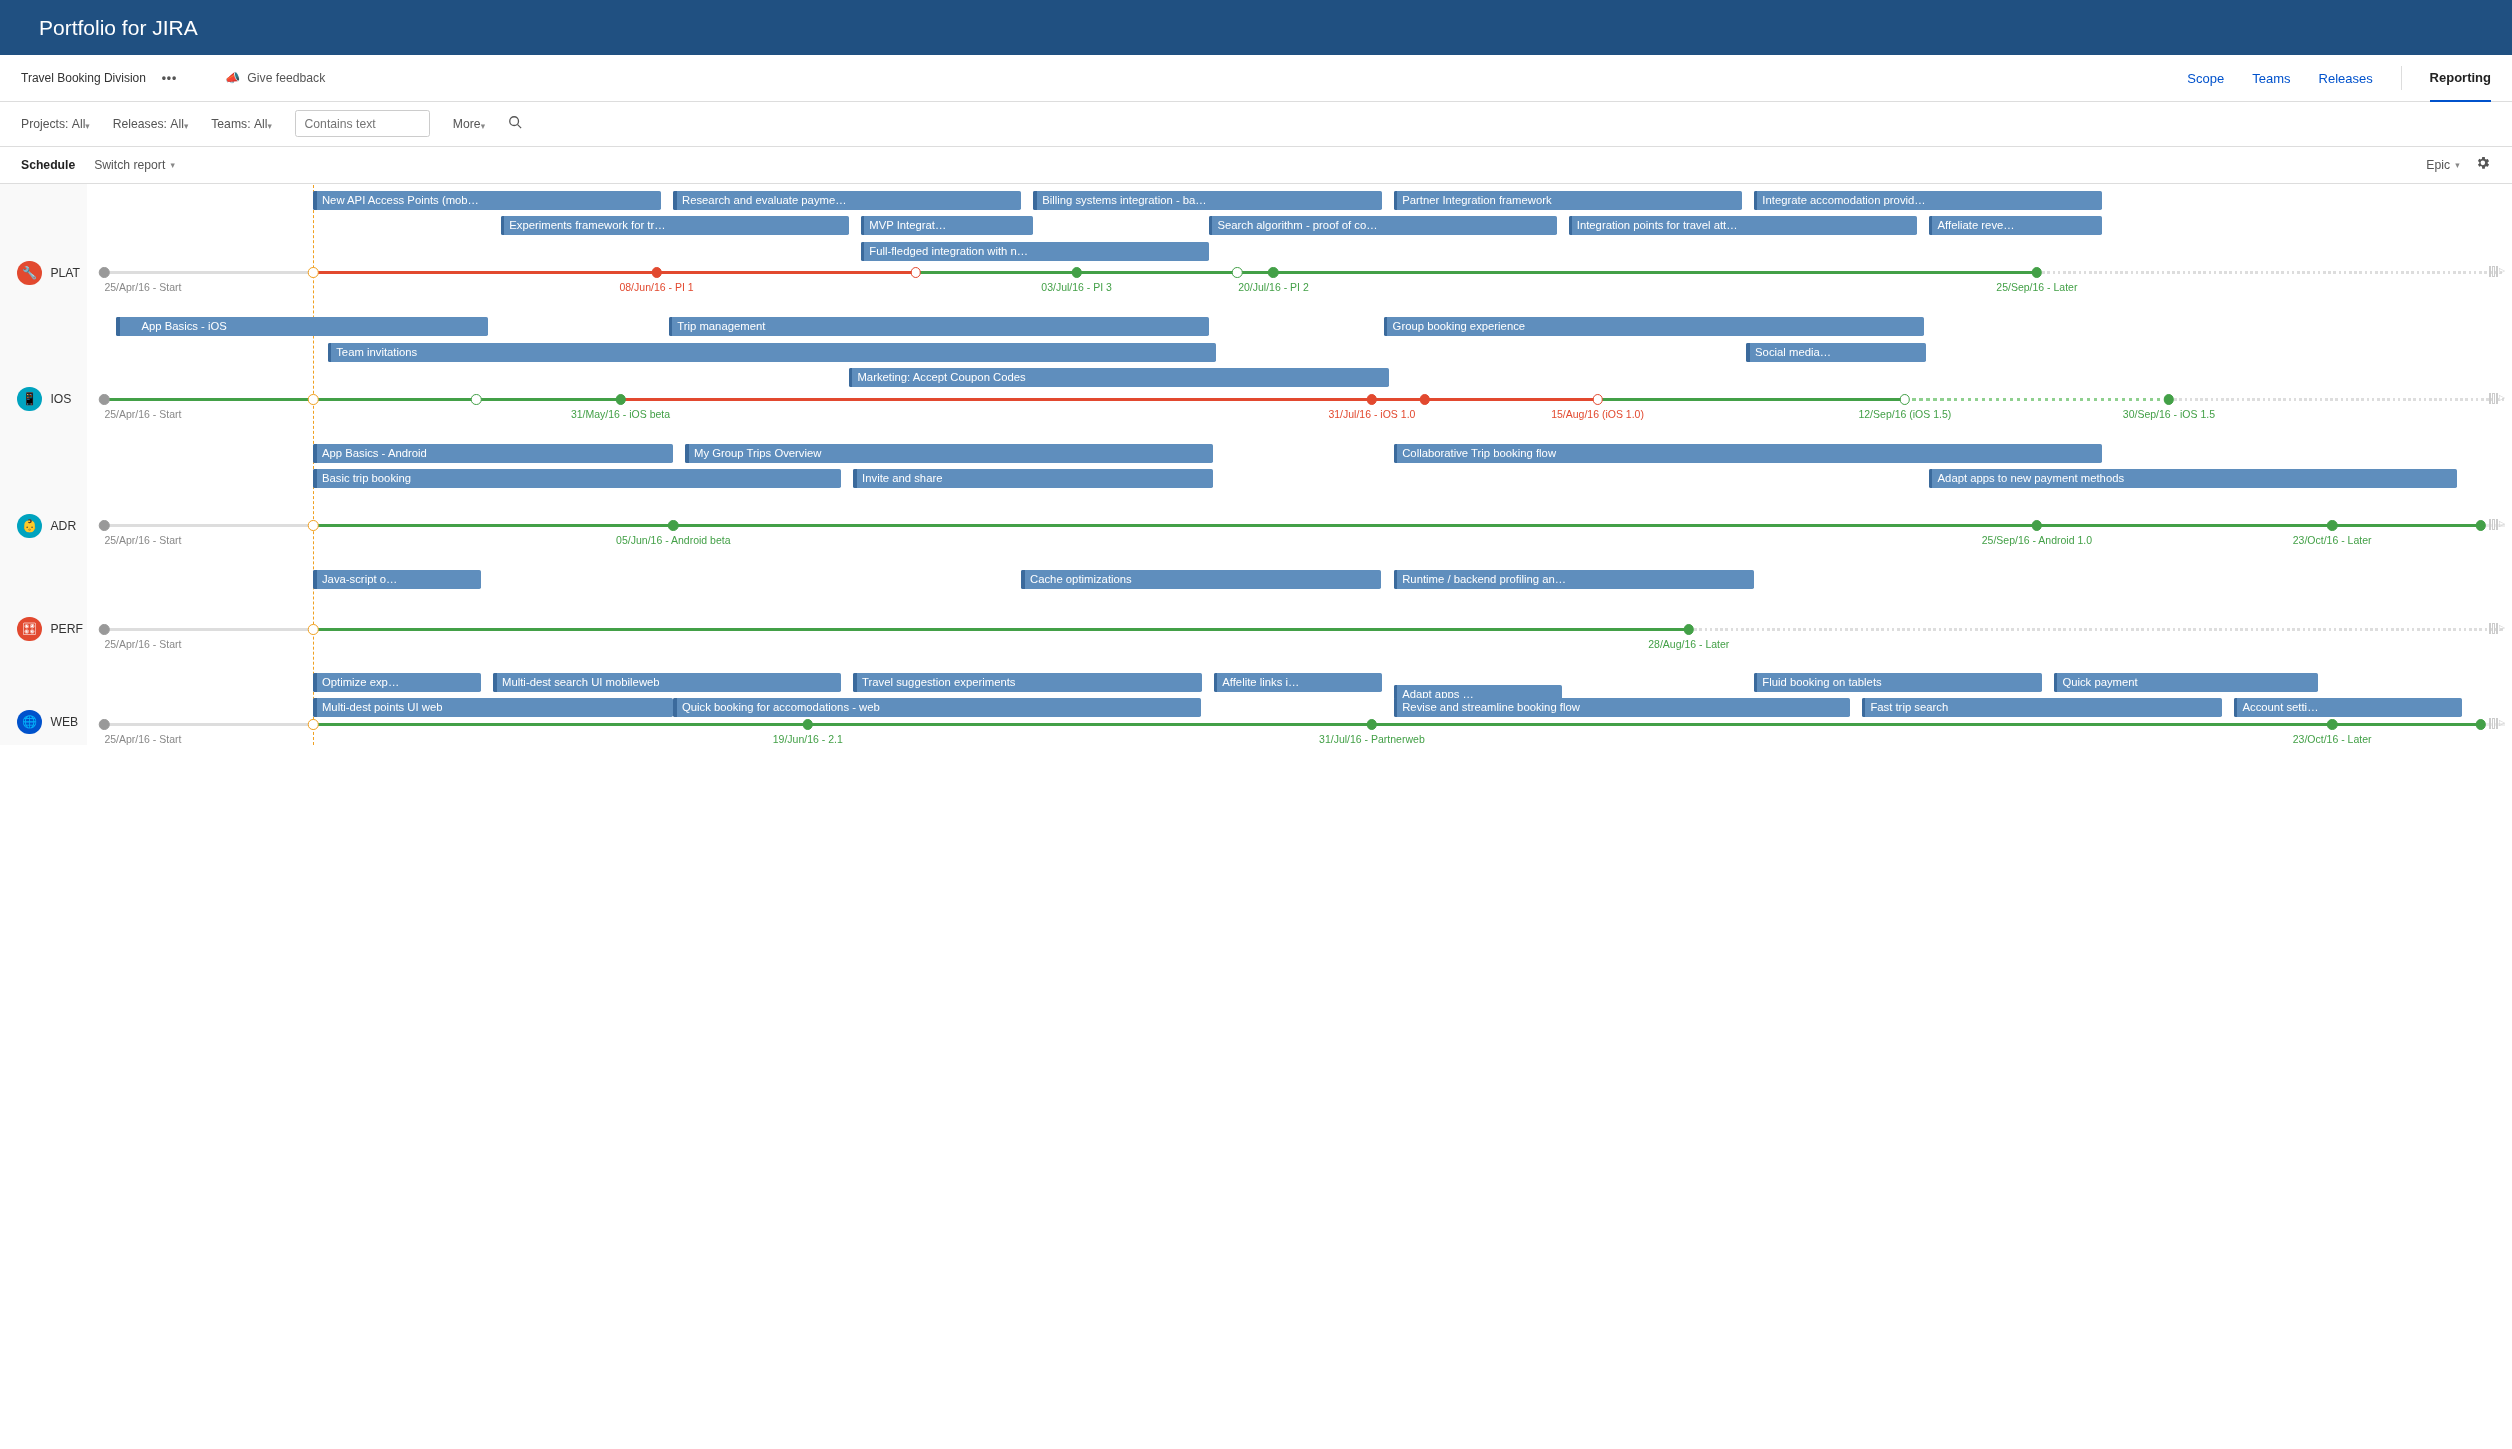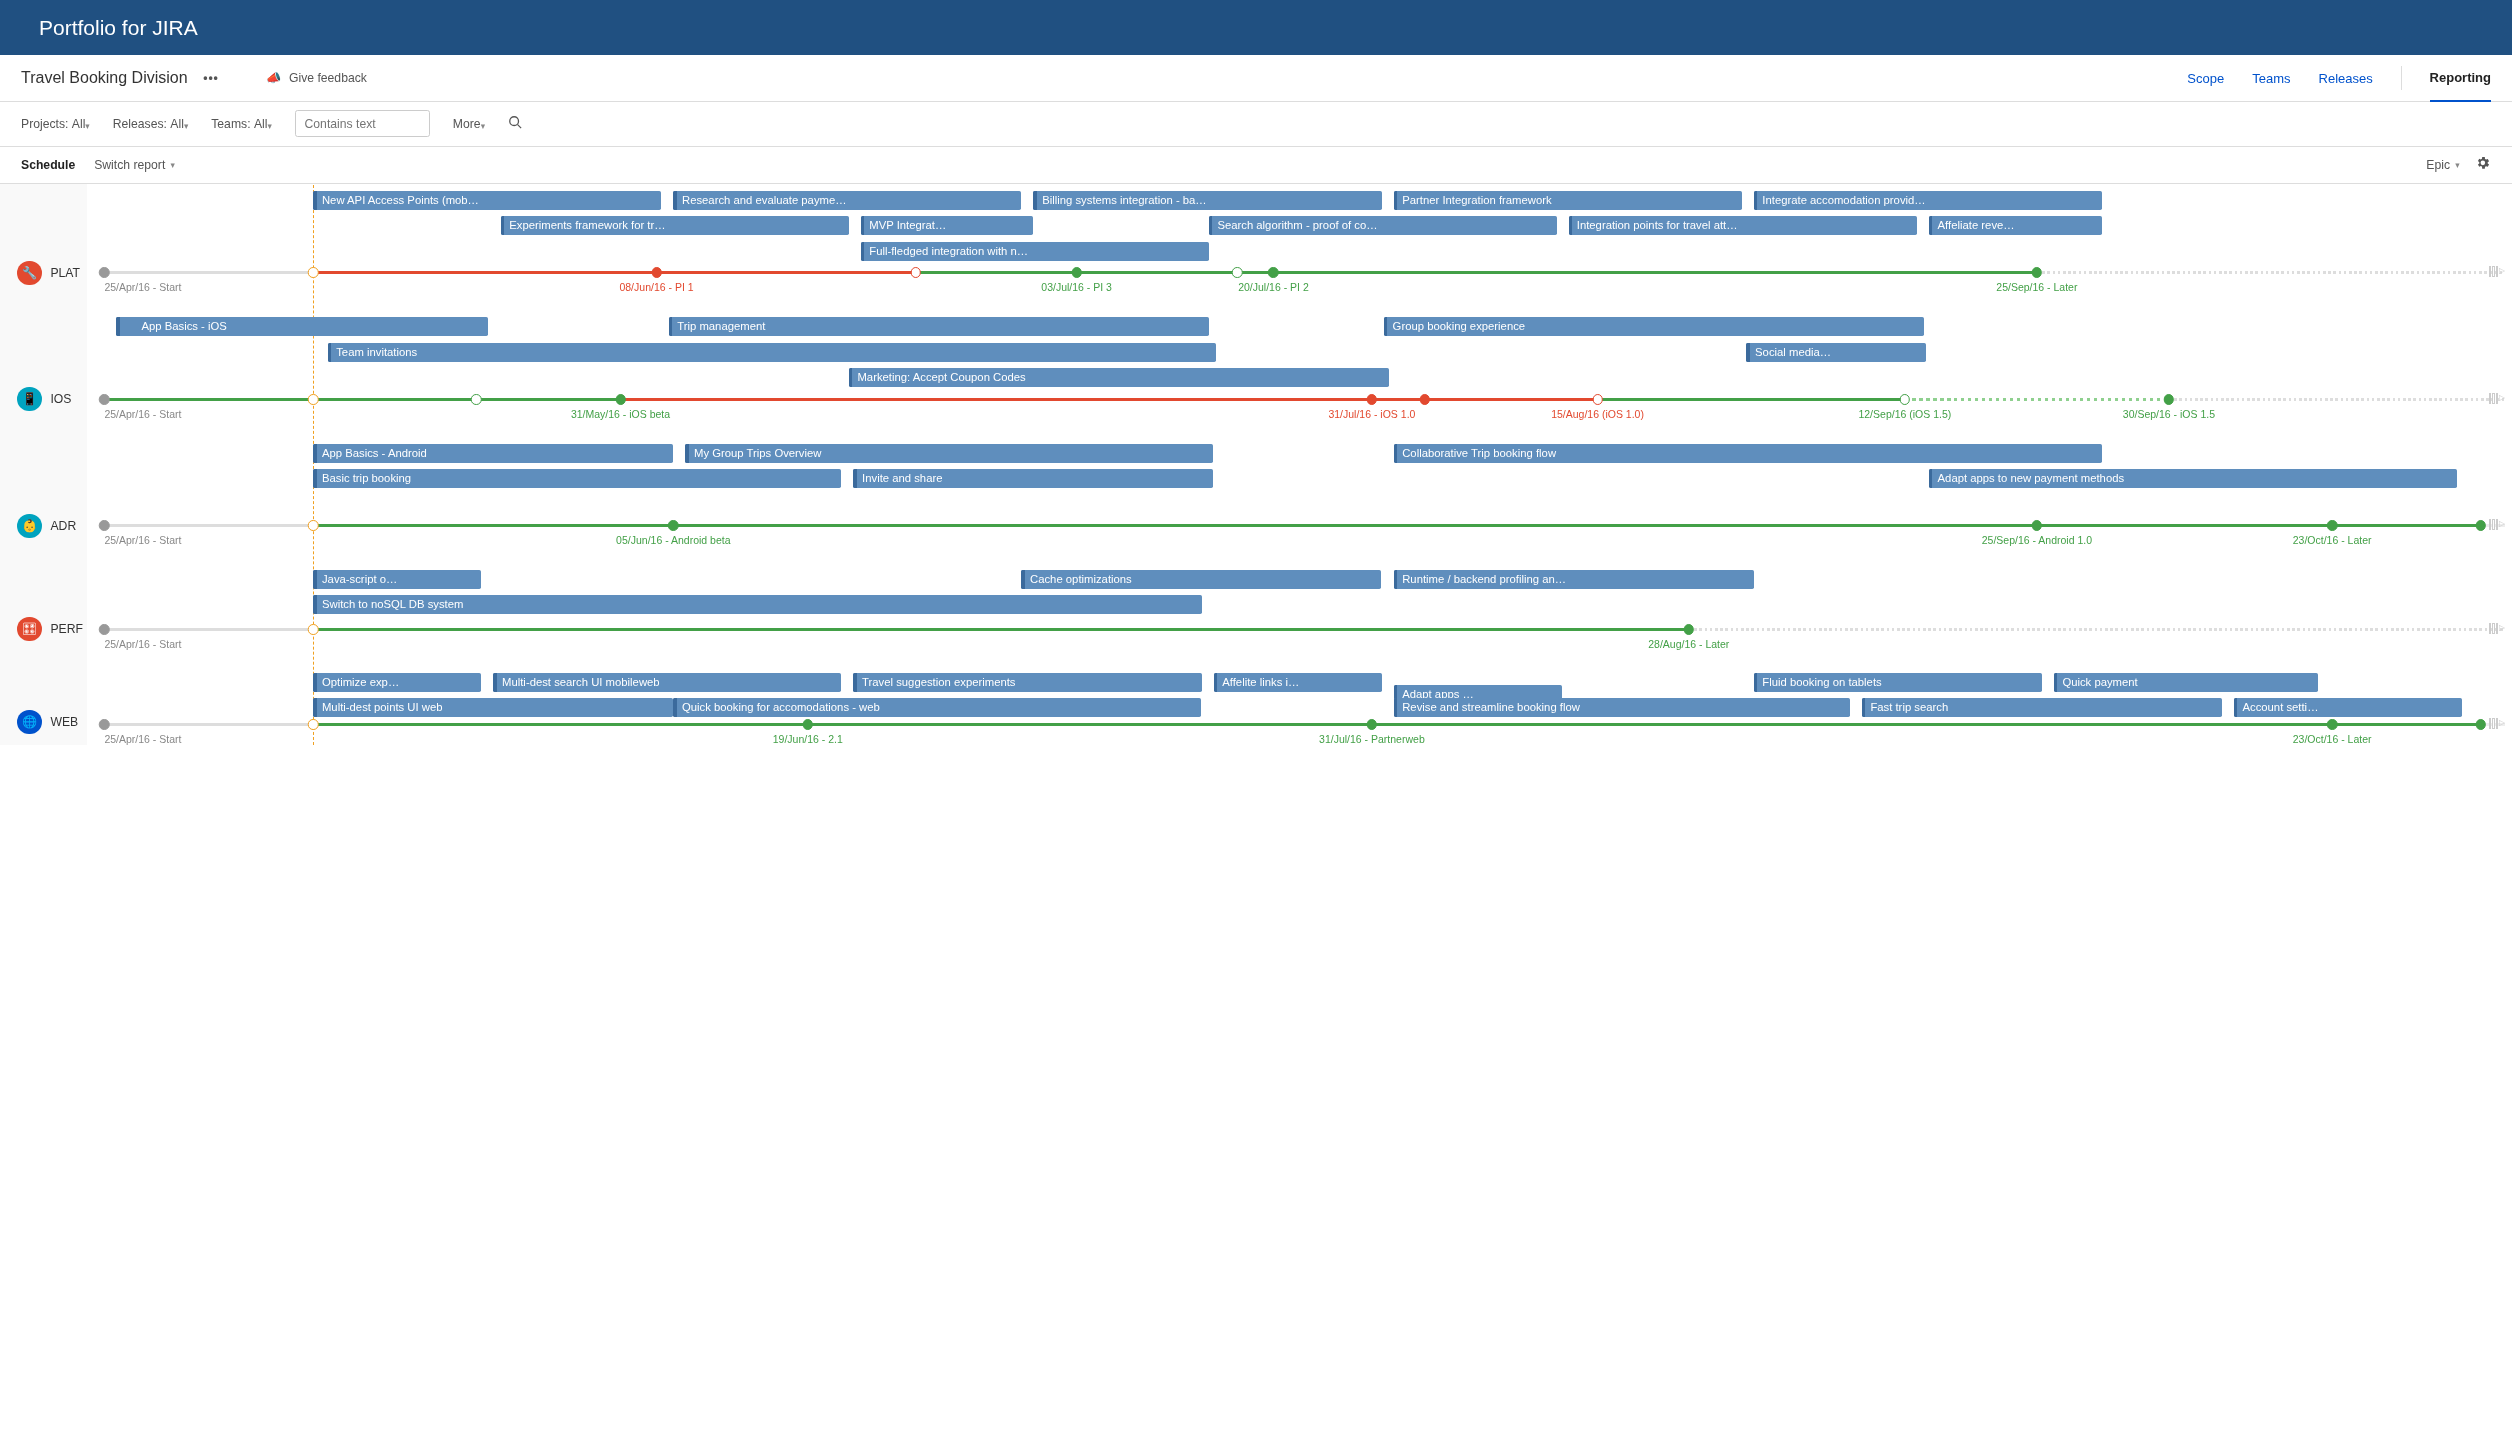--- a/index.html
+++ b/index.html
@@ -1,20 +1,20 @@
 <!DOCTYPE html>
 <html style="font-size:14px"><head>
 <meta charset="utf-8">
 <style>
 * { margin: 0; padding: 0; box-sizing: border-box; font-family: -apple-system, BlinkMacSystemFont, "Segoe UI", Helvetica, Arial, sans-serif; }
 body { background: #fff; font-size: 12.2px; color: #333; }
 .header { background: #205081; color: #fff; padding: 15.7px 39px; }
 .header h1 { font-size: 21px; font-weight: 500; }
 .subheader { display: flex; align-items: center; padding: 10.5px 21px; border-bottom: 0.9px solid #ddd; }
-.sh-title { font-size: 16px; font-weight: 400; color: #333; }
+.sh-title { font-size: 12px; font-weight: 400; color: #333; }
 .ellipsis { margin-left: 15.7px; color: #555; cursor: pointer; font-weight: bold; letter-spacing: 0.9px; }
 .feedback { margin-left: 48px; display: flex; align-items: center; gap: 7px; color: #555; font-size: 12.2px; cursor: pointer; }
 .tabs { margin-left: auto; display: flex; gap: 28px; align-items: center; }
 .tab { color: #0052cc; font-size: 13px; cursor: pointer; text-decoration: none; }
 .tab-active { color: #222; font-weight: 600; border-bottom: 2.6px solid #0052cc; padding-bottom: 15.7px; margin-bottom: -15.7px; }
 .tab-sep { width: 0.9px; height: 24.4px; background: #ddd; }
 .filters { display: flex; align-items: center; gap: 23px; padding: 8.7px 21px; border-bottom: 0.9px solid #ddd; }
 .filter { color: #555; font-size: 12.2px; cursor: pointer; display: flex; align-items: flex-end; gap: 0; }
 .caret { font-size: 8.7px; color: #888; }
 .textfilter { border: 0.9px solid #ccc; border-radius: 2.6px; padding: 5.2px 8.7px; font-size: 12.2px; width: 135px; color: #888; }
@@ -224,21 +224,20 @@
         <div class="mlabel ml-green" style="left: 23.7%;">05/Jun/16 - Android beta</div>
         <div class="marker m-green" style="left: 80.5%;"></div>
         <div class="mlabel ml-green" style="left: 80.5%;">25/Sep/16 - Android 1.0</div>
         <div class="marker m-green" style="left: 92.8%;"></div>
         <div class="mlabel ml-green" style="left: 92.8%;">23/Oct/16 - Later</div>
         <div class="marker m-green" style="left: 99%;"></div>
       </div>
       <div class="epic" style="top: 386px; left: calc(8.7% + 15.3px); width: calc(7% - 1.7px);"><span class="epic-handle"></span><span style="margin-left:1.7px">Java-script o…</span></div>
       <div class="epic" style="top: 386px; left: calc(38.2% + 8px); width: calc(15% - 3.7px);"><span class="epic-handle"></span><span style="margin-left:1.7px">Cache optimizations</span></div>
       <div class="epic" style="top: 386px; left: calc(53.7% + 4.3px); width: calc(15% - 3.7px);"><span class="epic-handle"></span><span style="margin-left:1.7px">Runtime / backend profiling an…</span></div>
-      <div class="epic" style="top: 411px; left: calc(8.7% + 15.3px); width: calc(37% - 9px);"><span class="epic-handle"></span><span style="margin-left:1.7px">Switch to noSQL DB system</span></div>
       <div class="track" style="top: 444px;">
         <div class="segment seg-gray" style="left: 0%; width: 8.7%;"></div>
         <div class="segment seg-green" style="left: 8.7%; width: 57.3%;"></div>
         <div class="segment seg-gray-dash" style="left: 66%; width: 34%;"></div>
         <div class="trackend" style="font-size: 7.8px; color: rgb(204, 204, 204);"><span></span><span></span><span></span>▷</div>
         <div class="marker m-gray" style="left: 0%;"></div>
         <div class="mlabel ml-gray" style="left: 0%; transform: translateX(0px);">25/Apr/16 - Start</div>
         <div class="marker m-orange-o" style="left: 8.7%;"></div>
         <div class="marker m-green" style="left: 66%;"></div>
         <div class="mlabel ml-green" style="left: 66%;">28/Aug/16 - Later</div>

